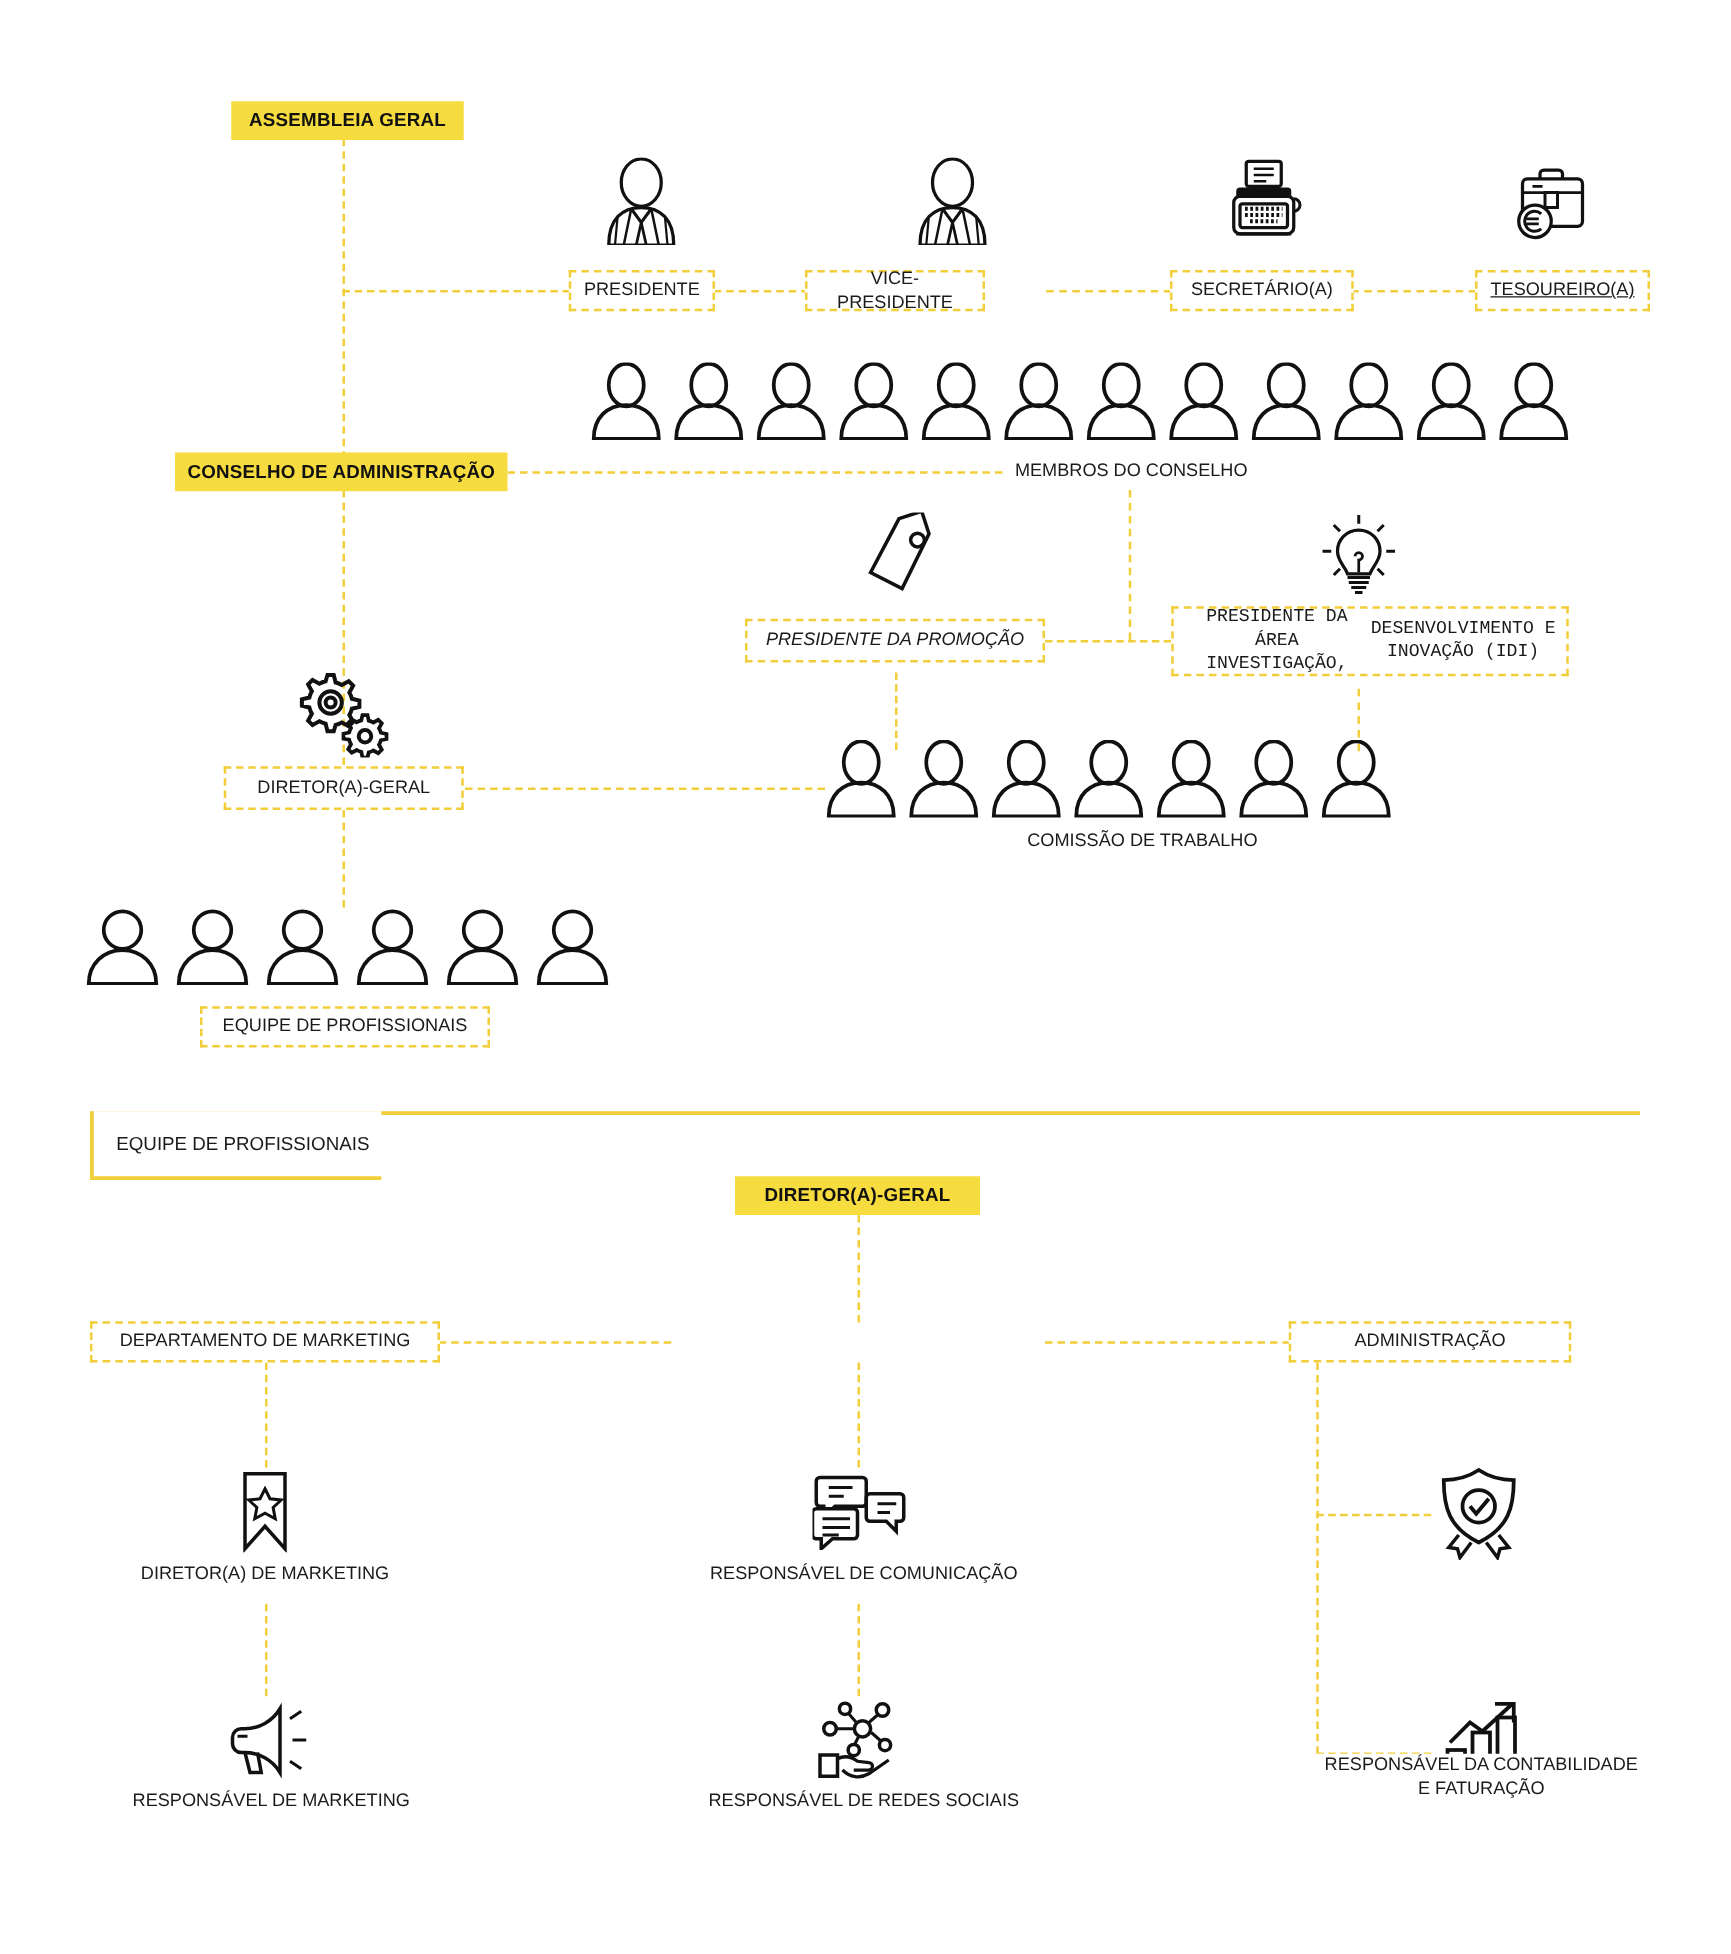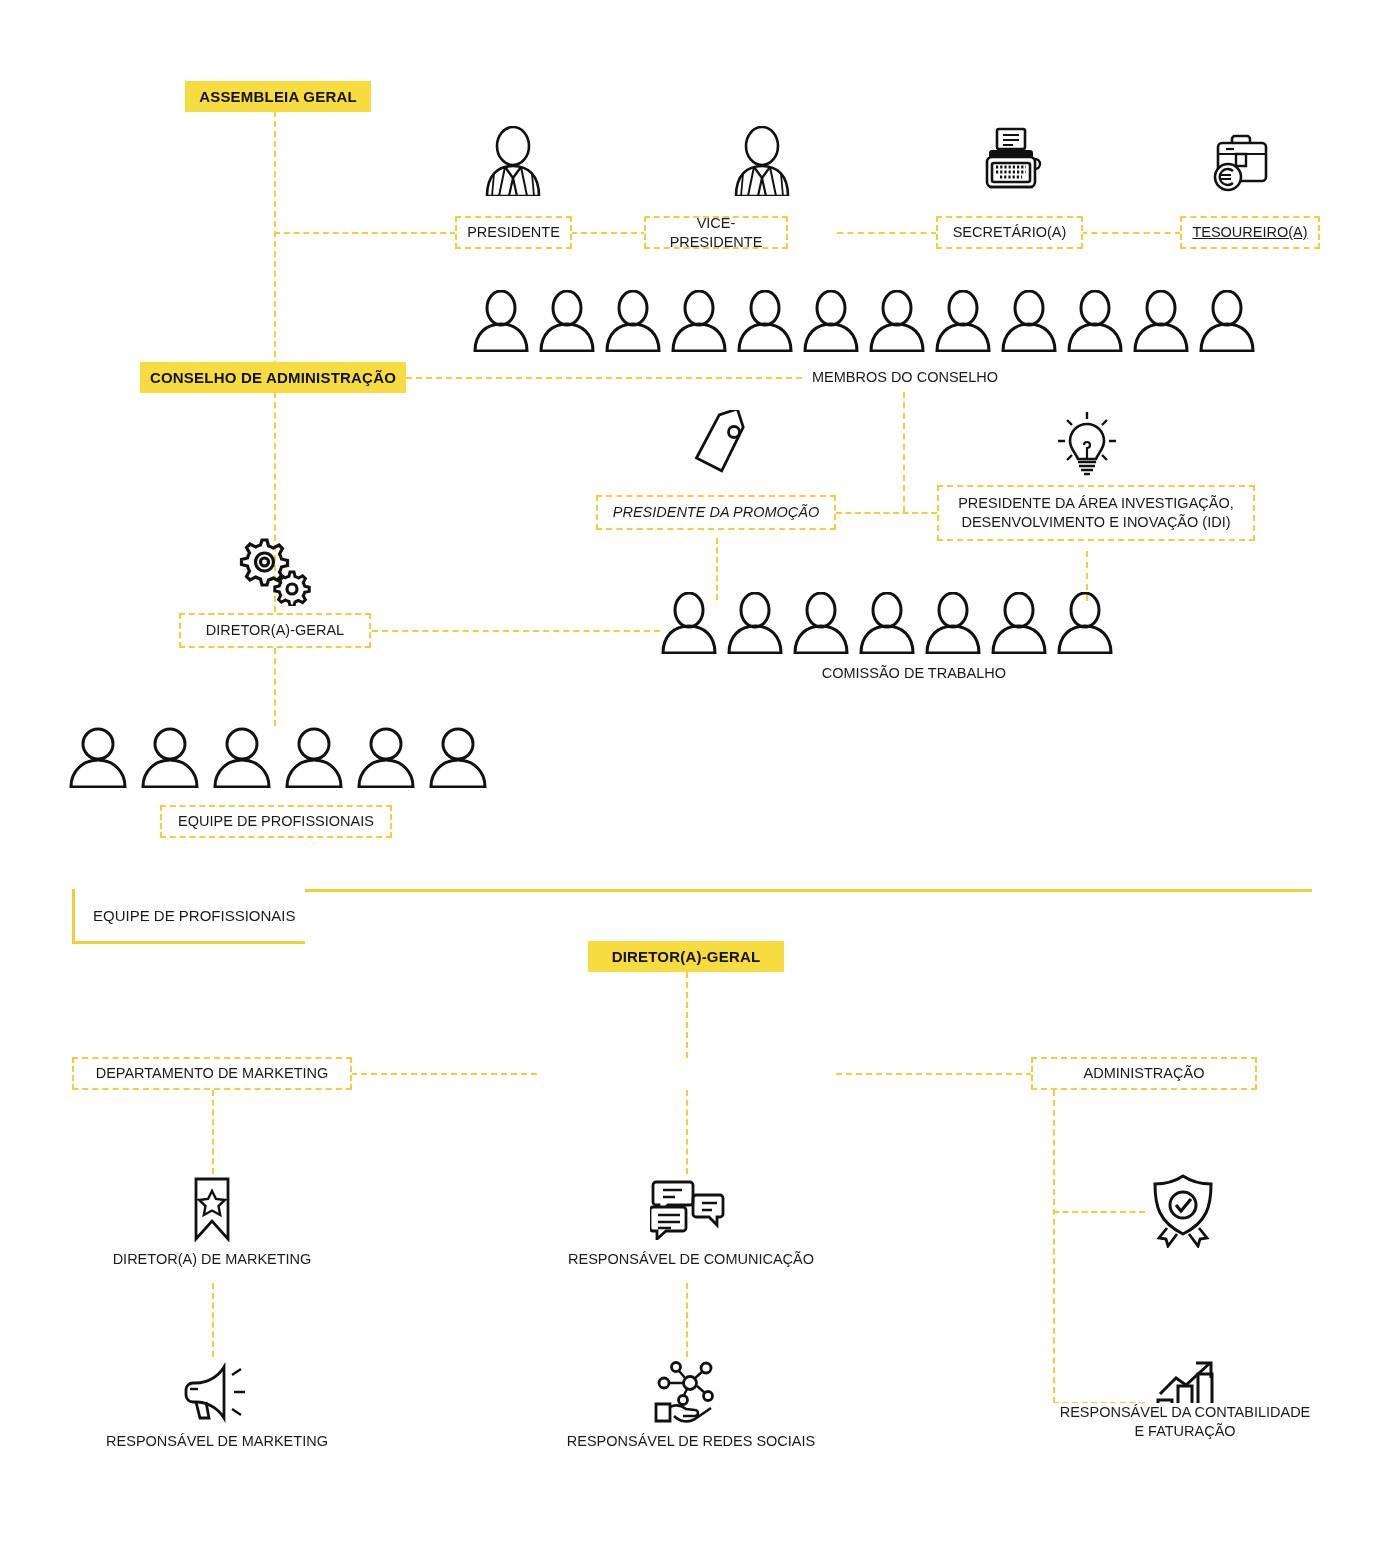--- a/index.html
+++ b/index.html
@@ -261,21 +261,21 @@
       <path d="M30 66 h6" stroke-width="2.4"></path>
       <path d="M33 4 v7 M13 12 l5 5 M53 12 l-5 5 M4 33 h7 M62 33 h-7 M13 52 l5 -5 M53 52 l-5 -5" stroke-width="2.4"></path>
       <path d="M33 50 v-10 a3 3 0 1 0 -3 -3" stroke-width="2.2"></path>
     </svg>
   </div>
 
   <div class="abs dash-box" style="left:596px; top:495px; width:240px; height:35px;font-style:italic;">
     <span>PRESIDENTE DA PROMOÇÃO</span>
   </div>
 
-  <div class="abs dash-box" style="left:937px; top:485px; width:318px; height:56px; flex-direction:column;">
+  <div class="abs dash-box" style="left:937px; top:485px; width:318px; height:56px; font-family:Liberation Mono, monospace;">
     <span>PRESIDENTE DA ÁREA INVESTIGAÇÃO,</span>
     <span>DESENVOLVIMENTO E INOVAÇÃO (IDI)</span>
   </div>
 
   <div class="abs icon-wrap" style="left:232px; top:534px; width:82px; height:72px;">
     <svg viewBox="0 0 82 72" width="82" height="72" fill="none" stroke="#111" stroke-width="3.2">
       <path d="M30 6 l5 0 1.5 6 a18 18 0 0 1 5 2 l5.5 -3 3.5 3.5 -3 5.5 a18 18 0 0 1 2 5 l6 1.5 0 5 -6 1.5 a18 18 0 0 1 -2 5 l3 5.5 -3.5 3.5 -5.5 -3 a18 18 0 0 1 -5 2 L35 51 l-5 0 -1.5 -6 a18 18 0 0 1 -5 -2 l-5.5 3 -3.5 -3.5 3 -5.5 a18 18 0 0 1 -2 -5 L9.5 30.5 l0 -5 6 -1.5 a18 18 0 0 1 2 -5 l-3 -5.5 3.5 -3.5 5.5 3 a18 18 0 0 1 5 -2 Z"></path>
       <circle cx="32.5" cy="28" r="9"></circle>
       <circle cx="32.5" cy="28" r="4"></circle>
       <path d="M58 38 l4 0 1 4.5 a13 13 0 0 1 3.6 1.5 l4 -2.2 2.8 2.8 -2.2 4 a13 13 0 0 1 1.5 3.6 l4.5 1 0 4 -4.5 1 a13 13 0 0 1 -1.5 3.6 l2.2 4 -2.8 2.8 -4 -2.2 a13 13 0 0 1 -3.6 1.5 L62 72 l-4 0 -1 -4.5 a13 13 0 0 1 -3.6 -1.5 l-4 2.2 -2.8 -2.8 2.2 -4 a13 13 0 0 1 -1.5 -3.6 L42.8 57 l0 -4 4.5 -1 a13 13 0 0 1 1.5 -3.6 l-2.2 -4 2.8 -2.8 4 2.2 a13 13 0 0 1 3.6 -1.5 Z" stroke-width="3"></path>

